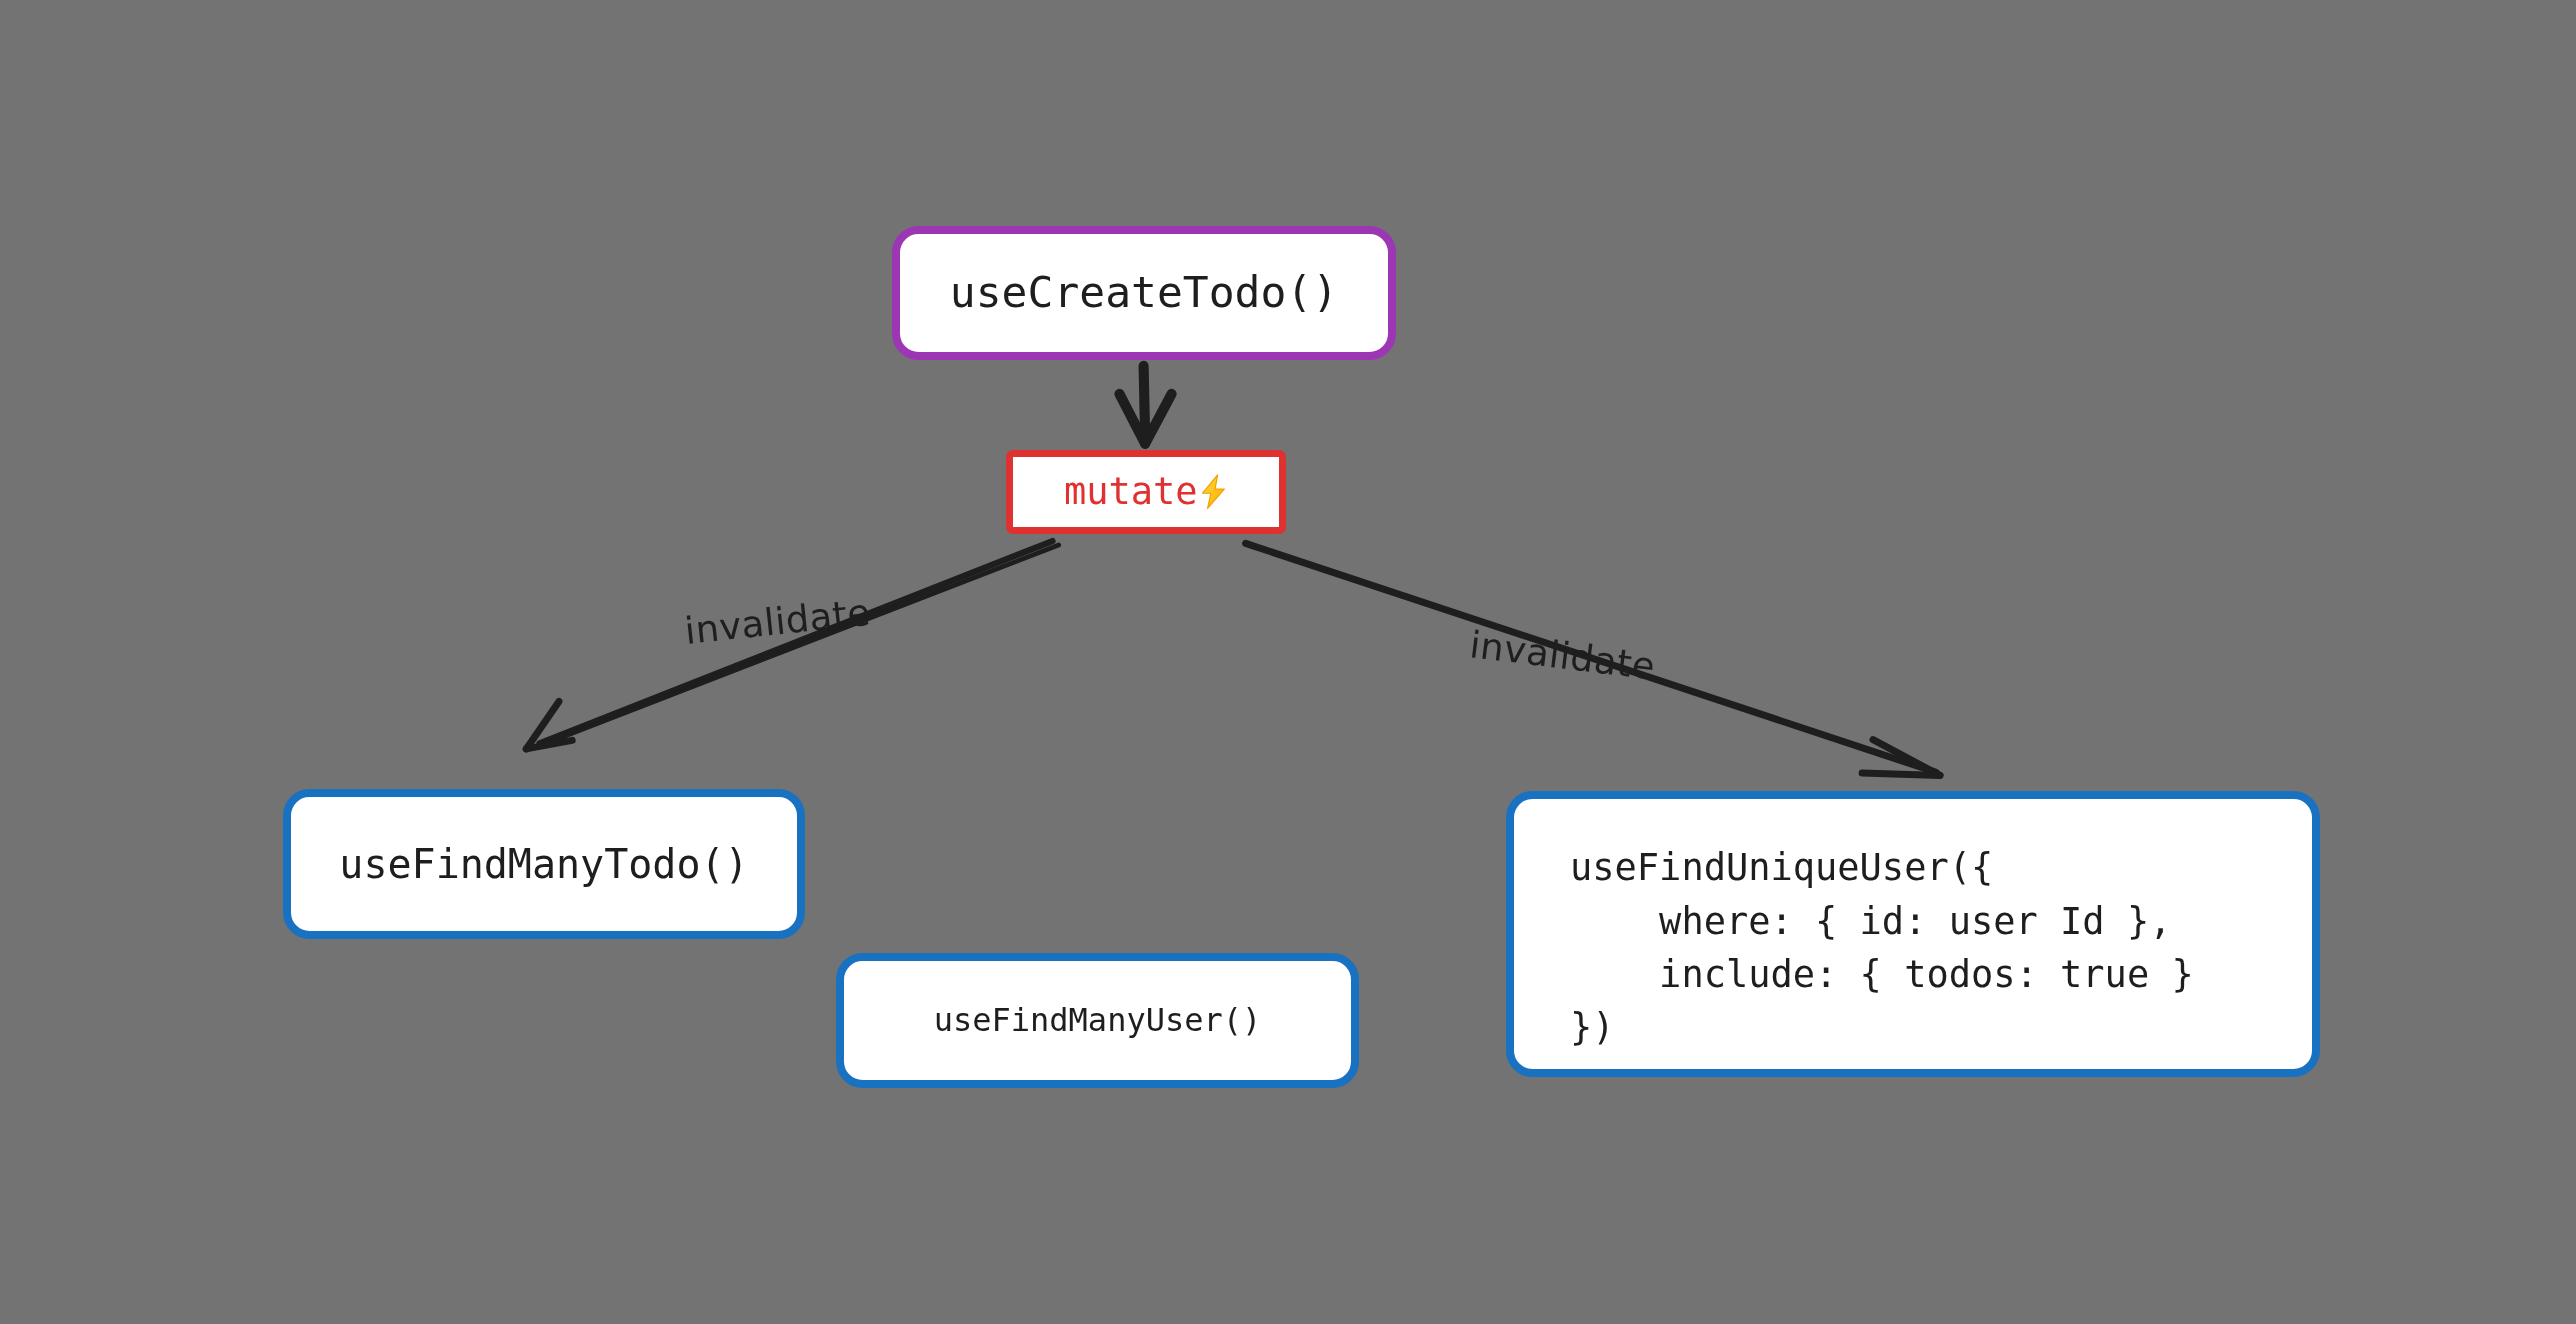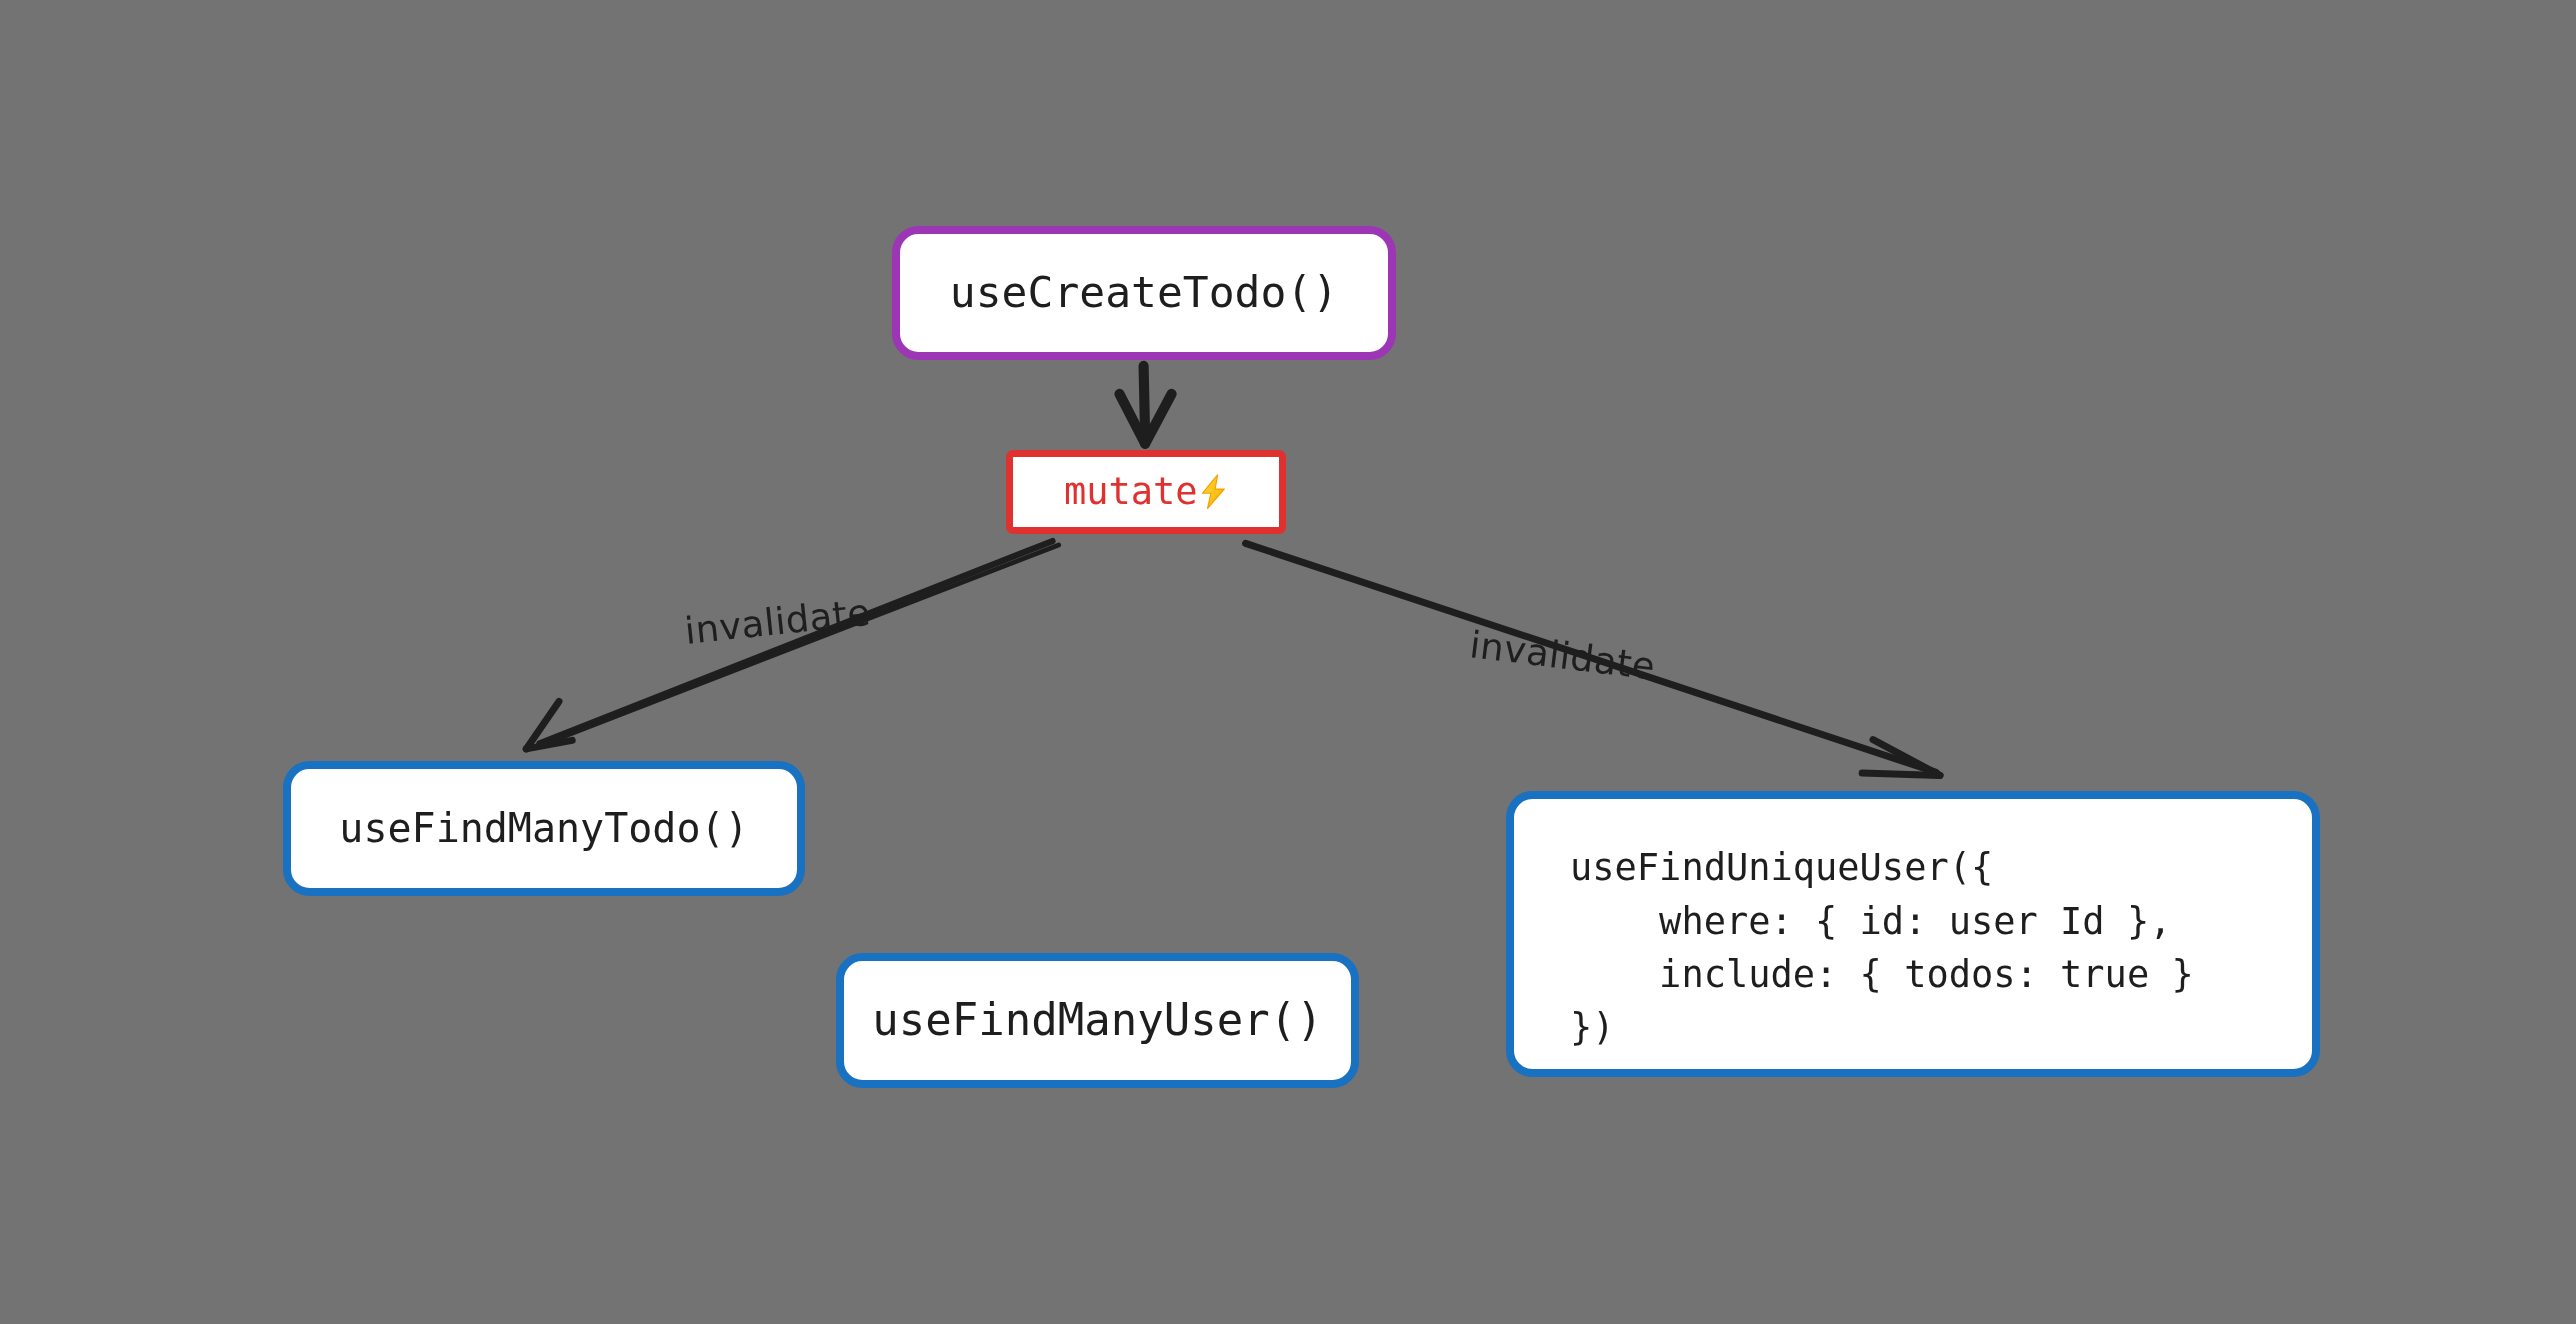--- a/index.html
+++ b/index.html
@@ -69,35 +69,35 @@
     vertical-align: middle;
   }
 
   
   .node-blue {
     border: 8.6px solid #1971c2;
     border-radius: 26.5px;
   }
   #node-findmanytodo {
     left: 283px;
-    top: 761px;
+    top: 789px;
     width: 522px;
-    height: 135px;
+    height: 150px;
     justify-content: center;
   }
   #node-findmanytodo .label { font-size: 40px; }
 
   #node-findmanyuser {
     left: 836px;
     top: 953px;
     width: 523px;
     height: 135px;
     justify-content: center;
   }
-  #node-findmanyuser .label { font-size: 44px; }
+  #node-findmanyuser .label { font-size: 32px; }
 
   #node-finduniqueuser {
     left: 1506px;
     top: 791px;
     width: 814px;
     height: 286px;
     justify-content: flex-start;
     padding-left: 56px;
   }
   #node-finduniqueuser .label {

